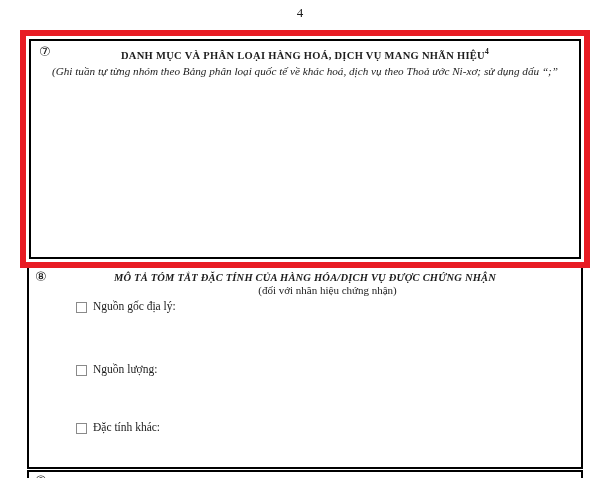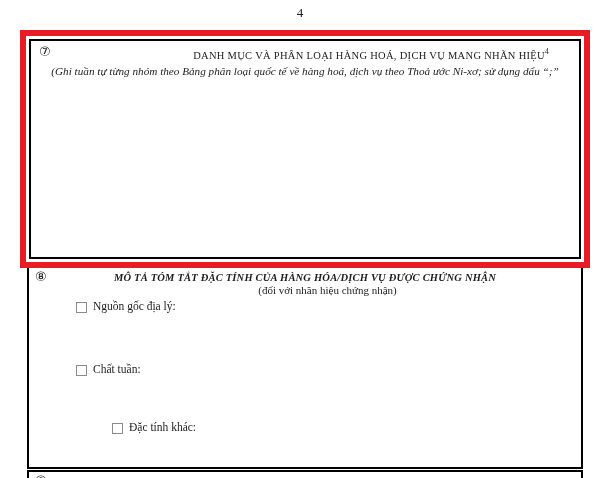--- a/index.html
+++ b/index.html
@@ -40,22 +40,22 @@
   .circled-num {
     font-family: "DejaVu Sans", sans-serif;
     font-size: 13px;
     line-height: 1;
     color: #111;
   }
 
   .s7-circle { position: absolute; left: 8px; top: 4px; }
   .s7-title {
     margin: 6px 30px 0 30px;
-    text-align: right;
-    font-weight: normal;
+    text-align: center;
+    font-weight: bold;
     font-size: 10.5px;
     letter-spacing: 0.3px;
   }
   .s7-title sup { font-size: 7.5px; }
   .s7-note {
     margin: 3px 10px 0 10px;
     text-align: center;
     font-style: italic;
     font-size: 11.2px;
     line-height: 14.5px;
@@ -95,21 +95,21 @@
   .check-row .box {
     width: 9px; height: 9px;
     border: 1px solid #8a8a8a;
     margin: 2px 6px 0 0;
     background: #fff;
     flex: 0 0 auto;
   }
   .check-row .lbl { font-size: 11.5px; }
   .row-1 { top: 32px; }
   .row-2 { top: 95px; }
-  .row-3 { top: 153px; margin-left: 36px; }
+  .row-3 { top: 153px; }
 
   
   .s9-box {
     position: absolute;
     left: 27px; top: 470px;
     width: 556px; height: 30px;
     border: 2px solid #000000;
     border-bottom: 0;
     box-sizing: border-box;
     z-index: 1;
@@ -121,39 +121,39 @@
 
 <div class="page-number">4</div>
 
 <div class="red-box">
   <div class="red-box-inner">
     <span class="circled-num s7-circle">⑦</span>
     <div class="s7-title">
       <span>DANH MỤC VÀ PHÂN LOẠI HÀNG HOÁ, DỊCH VỤ MANG NHÃN HIỆU</span><sup>4</sup>
     </div>
     <div class="s7-note">
-      <div>(Ghi tuần tự từng nhóm theo Bảng phân loại quốc tế về hàng hoá, dịch vụ theo Thoả ước Ni-xơ; sử dụng dấu “;”</div>
+      <div>(Ghi tuần tự từng nhóm theo Bảng phân loại quốc tế về khác hoá, dịch vụ theo Thoả ước Ni-xơ; sử dụng dấu “;”</div>
     </div>
     <div style="height:130px;"></div>
   </div>
 </div>
 
 <div class="s8-box">
   <span class="circled-num s8-circle">⑧</span>
   <div class="s8-title">MÔ TẢ TÓM TẮT ĐẶC TÍNH CỦA HÀNG HÓA/DỊCH VỤ ĐƯỢC CHỨNG NHẬN</div>
   <div class="s8-subtitle">(đối với nhãn hiệu chứng nhận)</div>
 
   <div class="check-row row-1">
     <span class="box"></span>
     <span class="lbl">Nguồn gốc địa lý:</span>
   </div>
 
   <div class="check-row row-2">
     <span class="box"></span>
-    <span class="lbl">Chất tuần:</span>
+    <span class="lbl">Nguồn lượng:</span>
   </div>
 
   <div class="check-row row-3">
     <span class="box"></span>
     <span class="lbl">Đặc tính khác:</span>
   </div>
 </div>
 
 <div class="s9-box">
   <span class="circled-num s9-circle">⑨</span>

